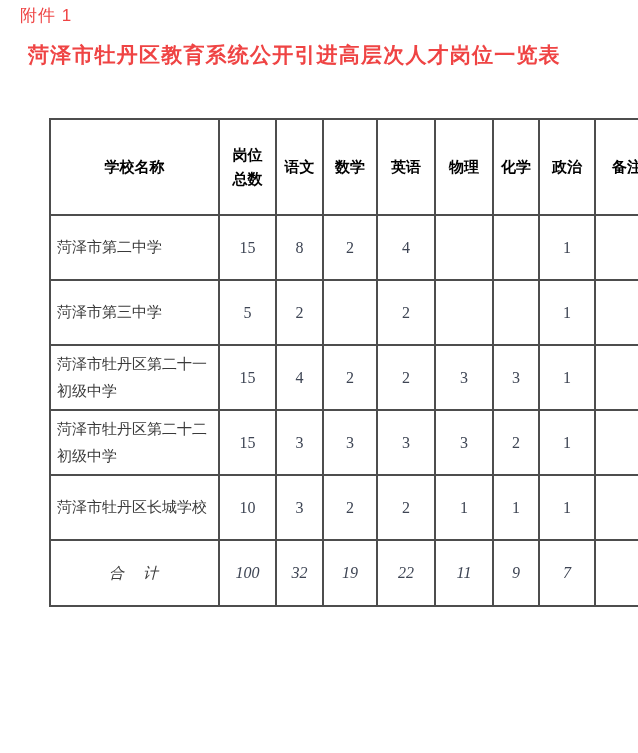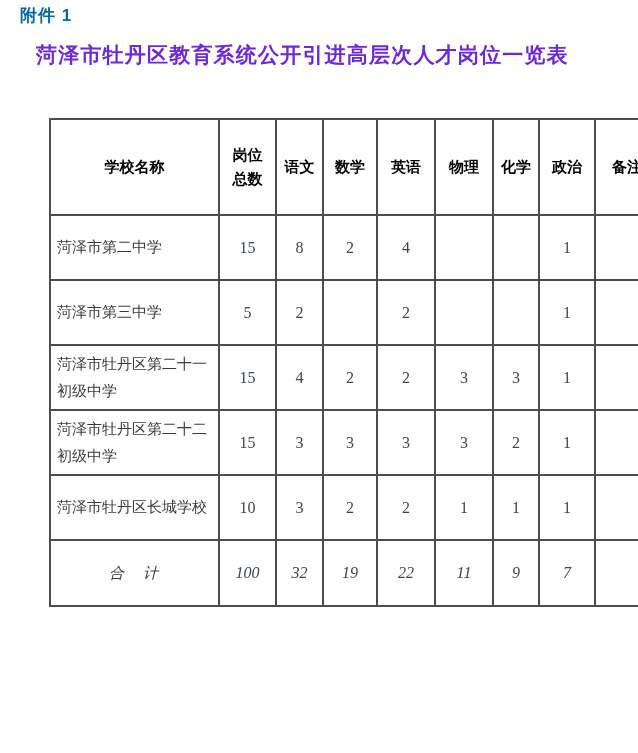--- a/index.html
+++ b/index.html
@@ -10,34 +10,34 @@
     width: 638px;
     height: 753px;
     position: relative;
     font-family: "Liberation Serif", "DejaVu Serif", serif;
   }
   .attachment-label {
     position: absolute;
     left: 20px;
     top: 4px;
     font-family: "Liberation Sans", "DejaVu Sans", sans-serif;
-    font-weight: bold;
+    font-weight: normal;
     font-size: 17px;
-    color: #0369a1;
+    color: #ef4444;
     letter-spacing: 1px;
   }
   .doc-title {
     position: absolute;
-    left: 36px;
+    left: 28px;
     top: 41px;
     margin: 0;
     font-family: Liberation Mono, monospace;
     font-weight: bold;
     font-size: 21px;
-    color: #6d28d9;
+    color: #ef4444;
     letter-spacing: 1.2px;
     white-space: nowrap;
   }
   table.positions-table {
     position: absolute;
     left: 13px;
     top: 118px;
     border-collapse: collapse;
     table-layout: fixed;
     width: 609px;

